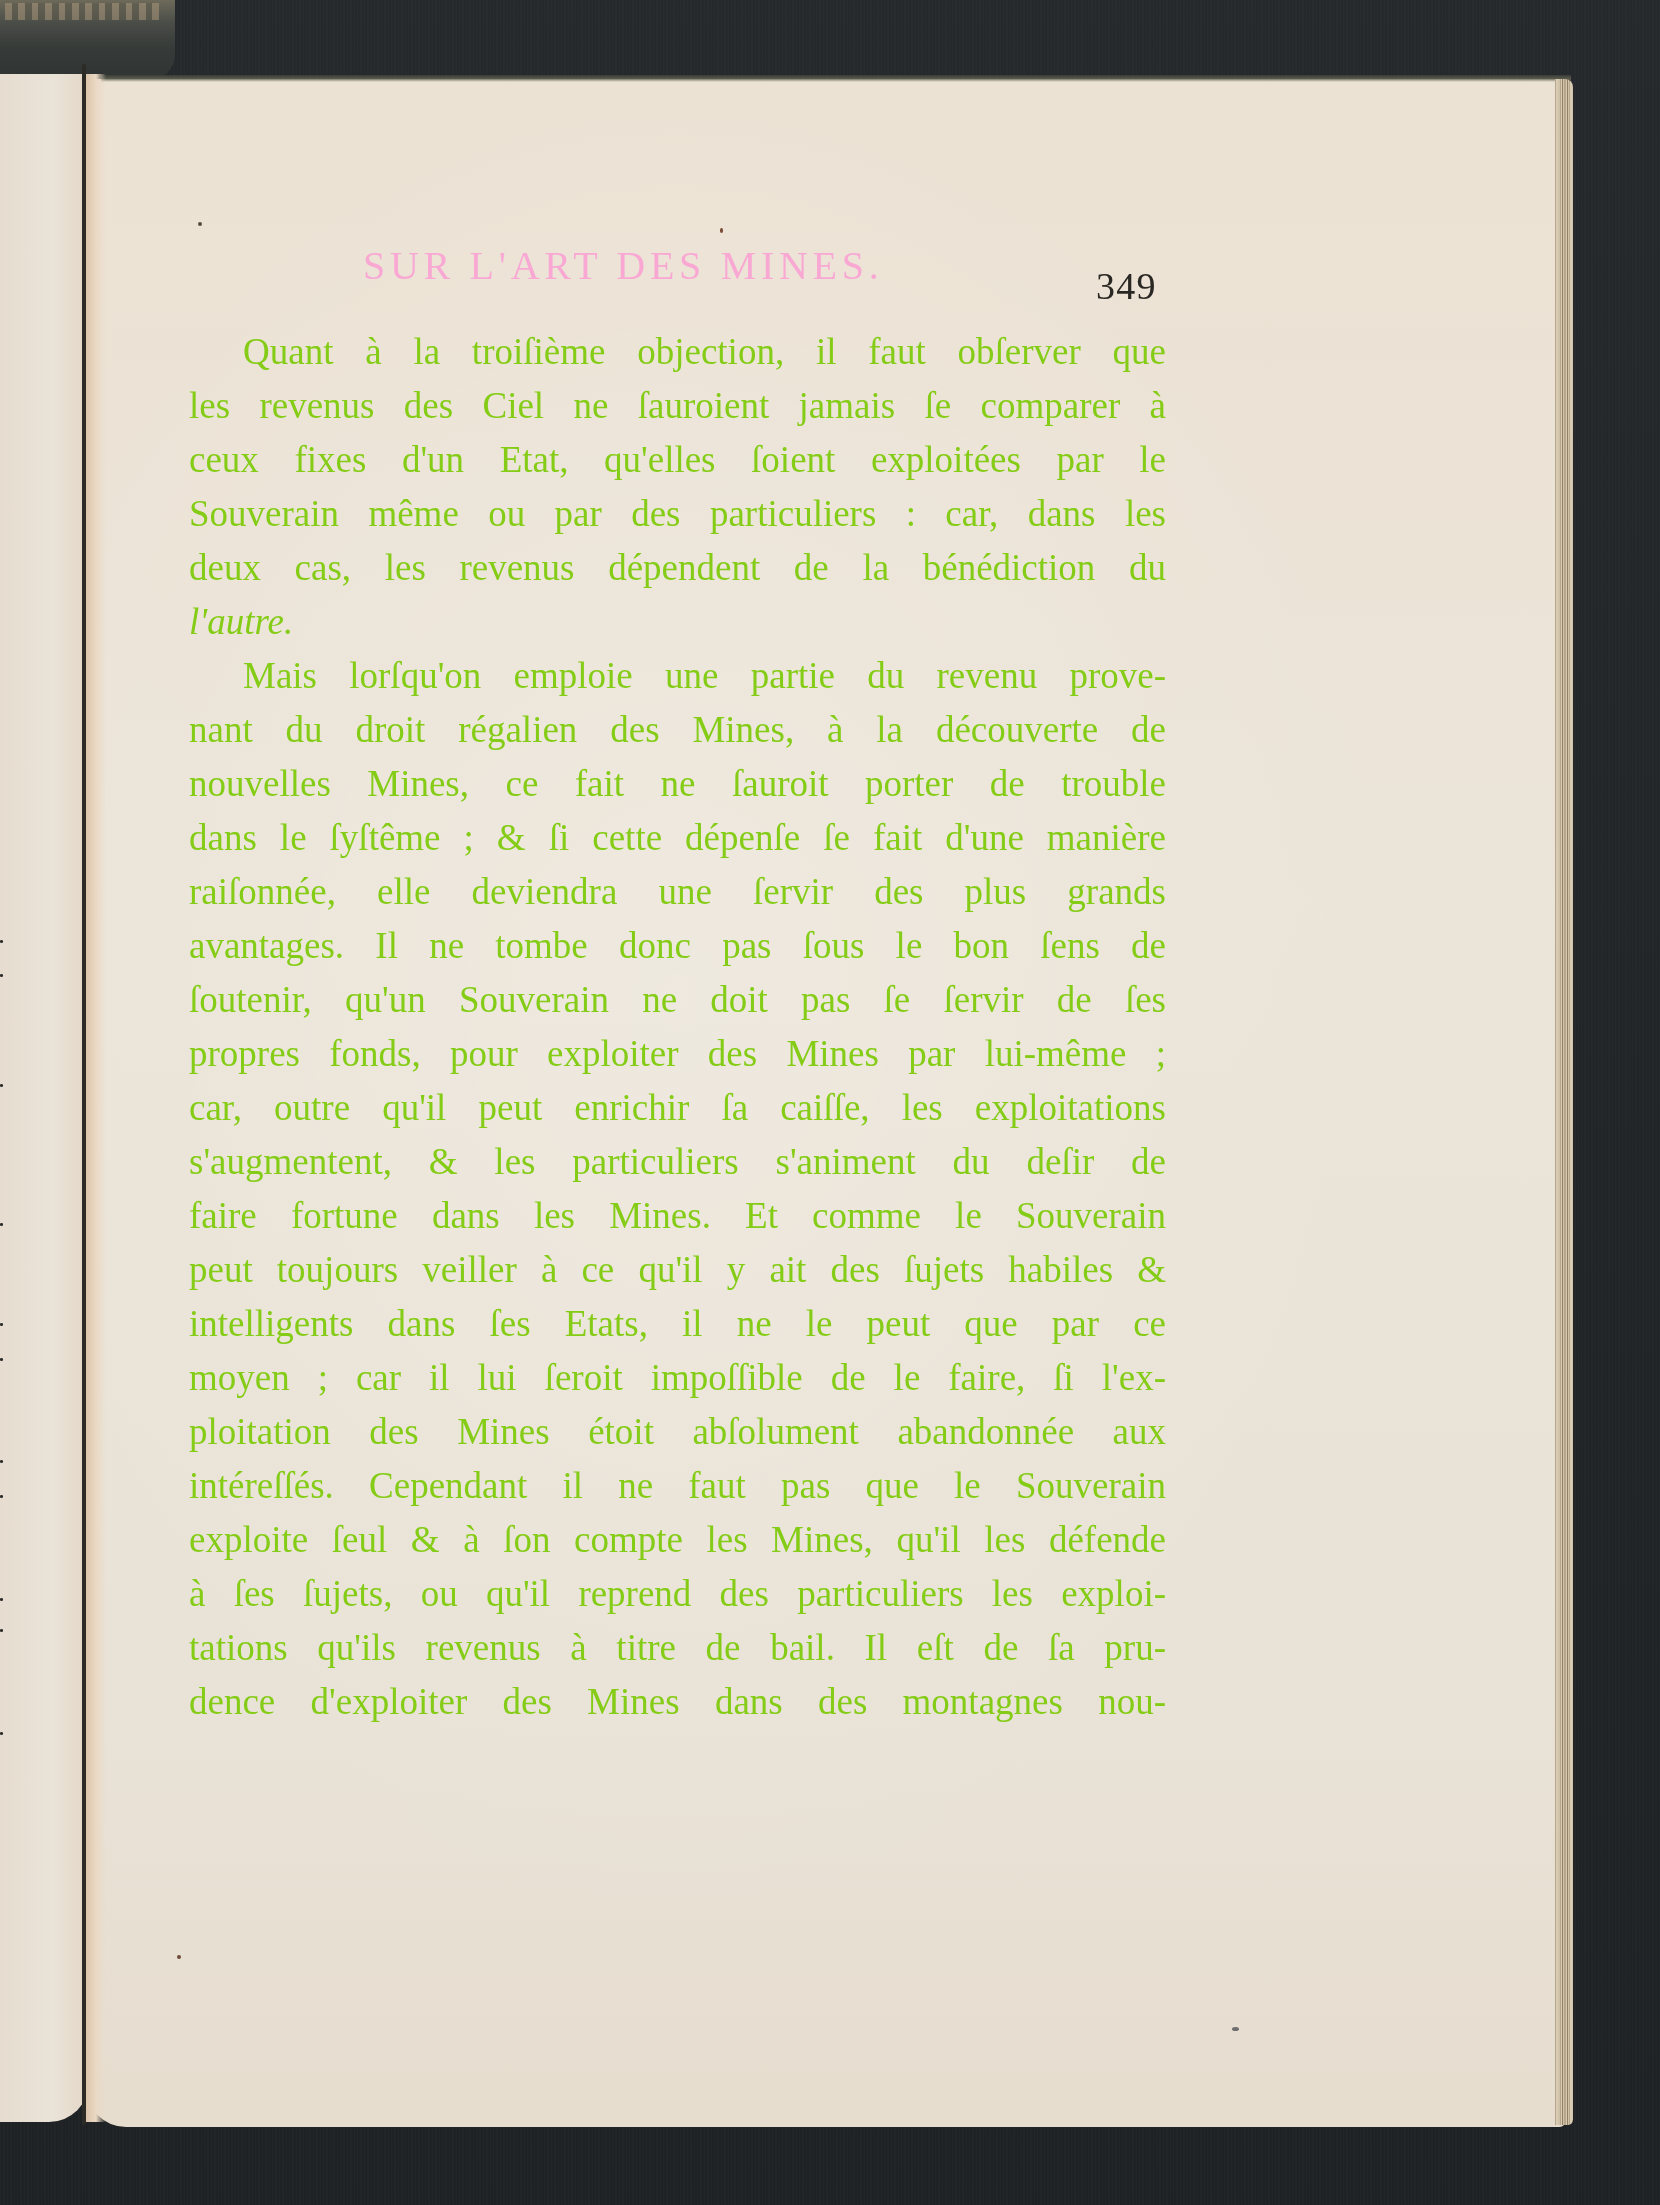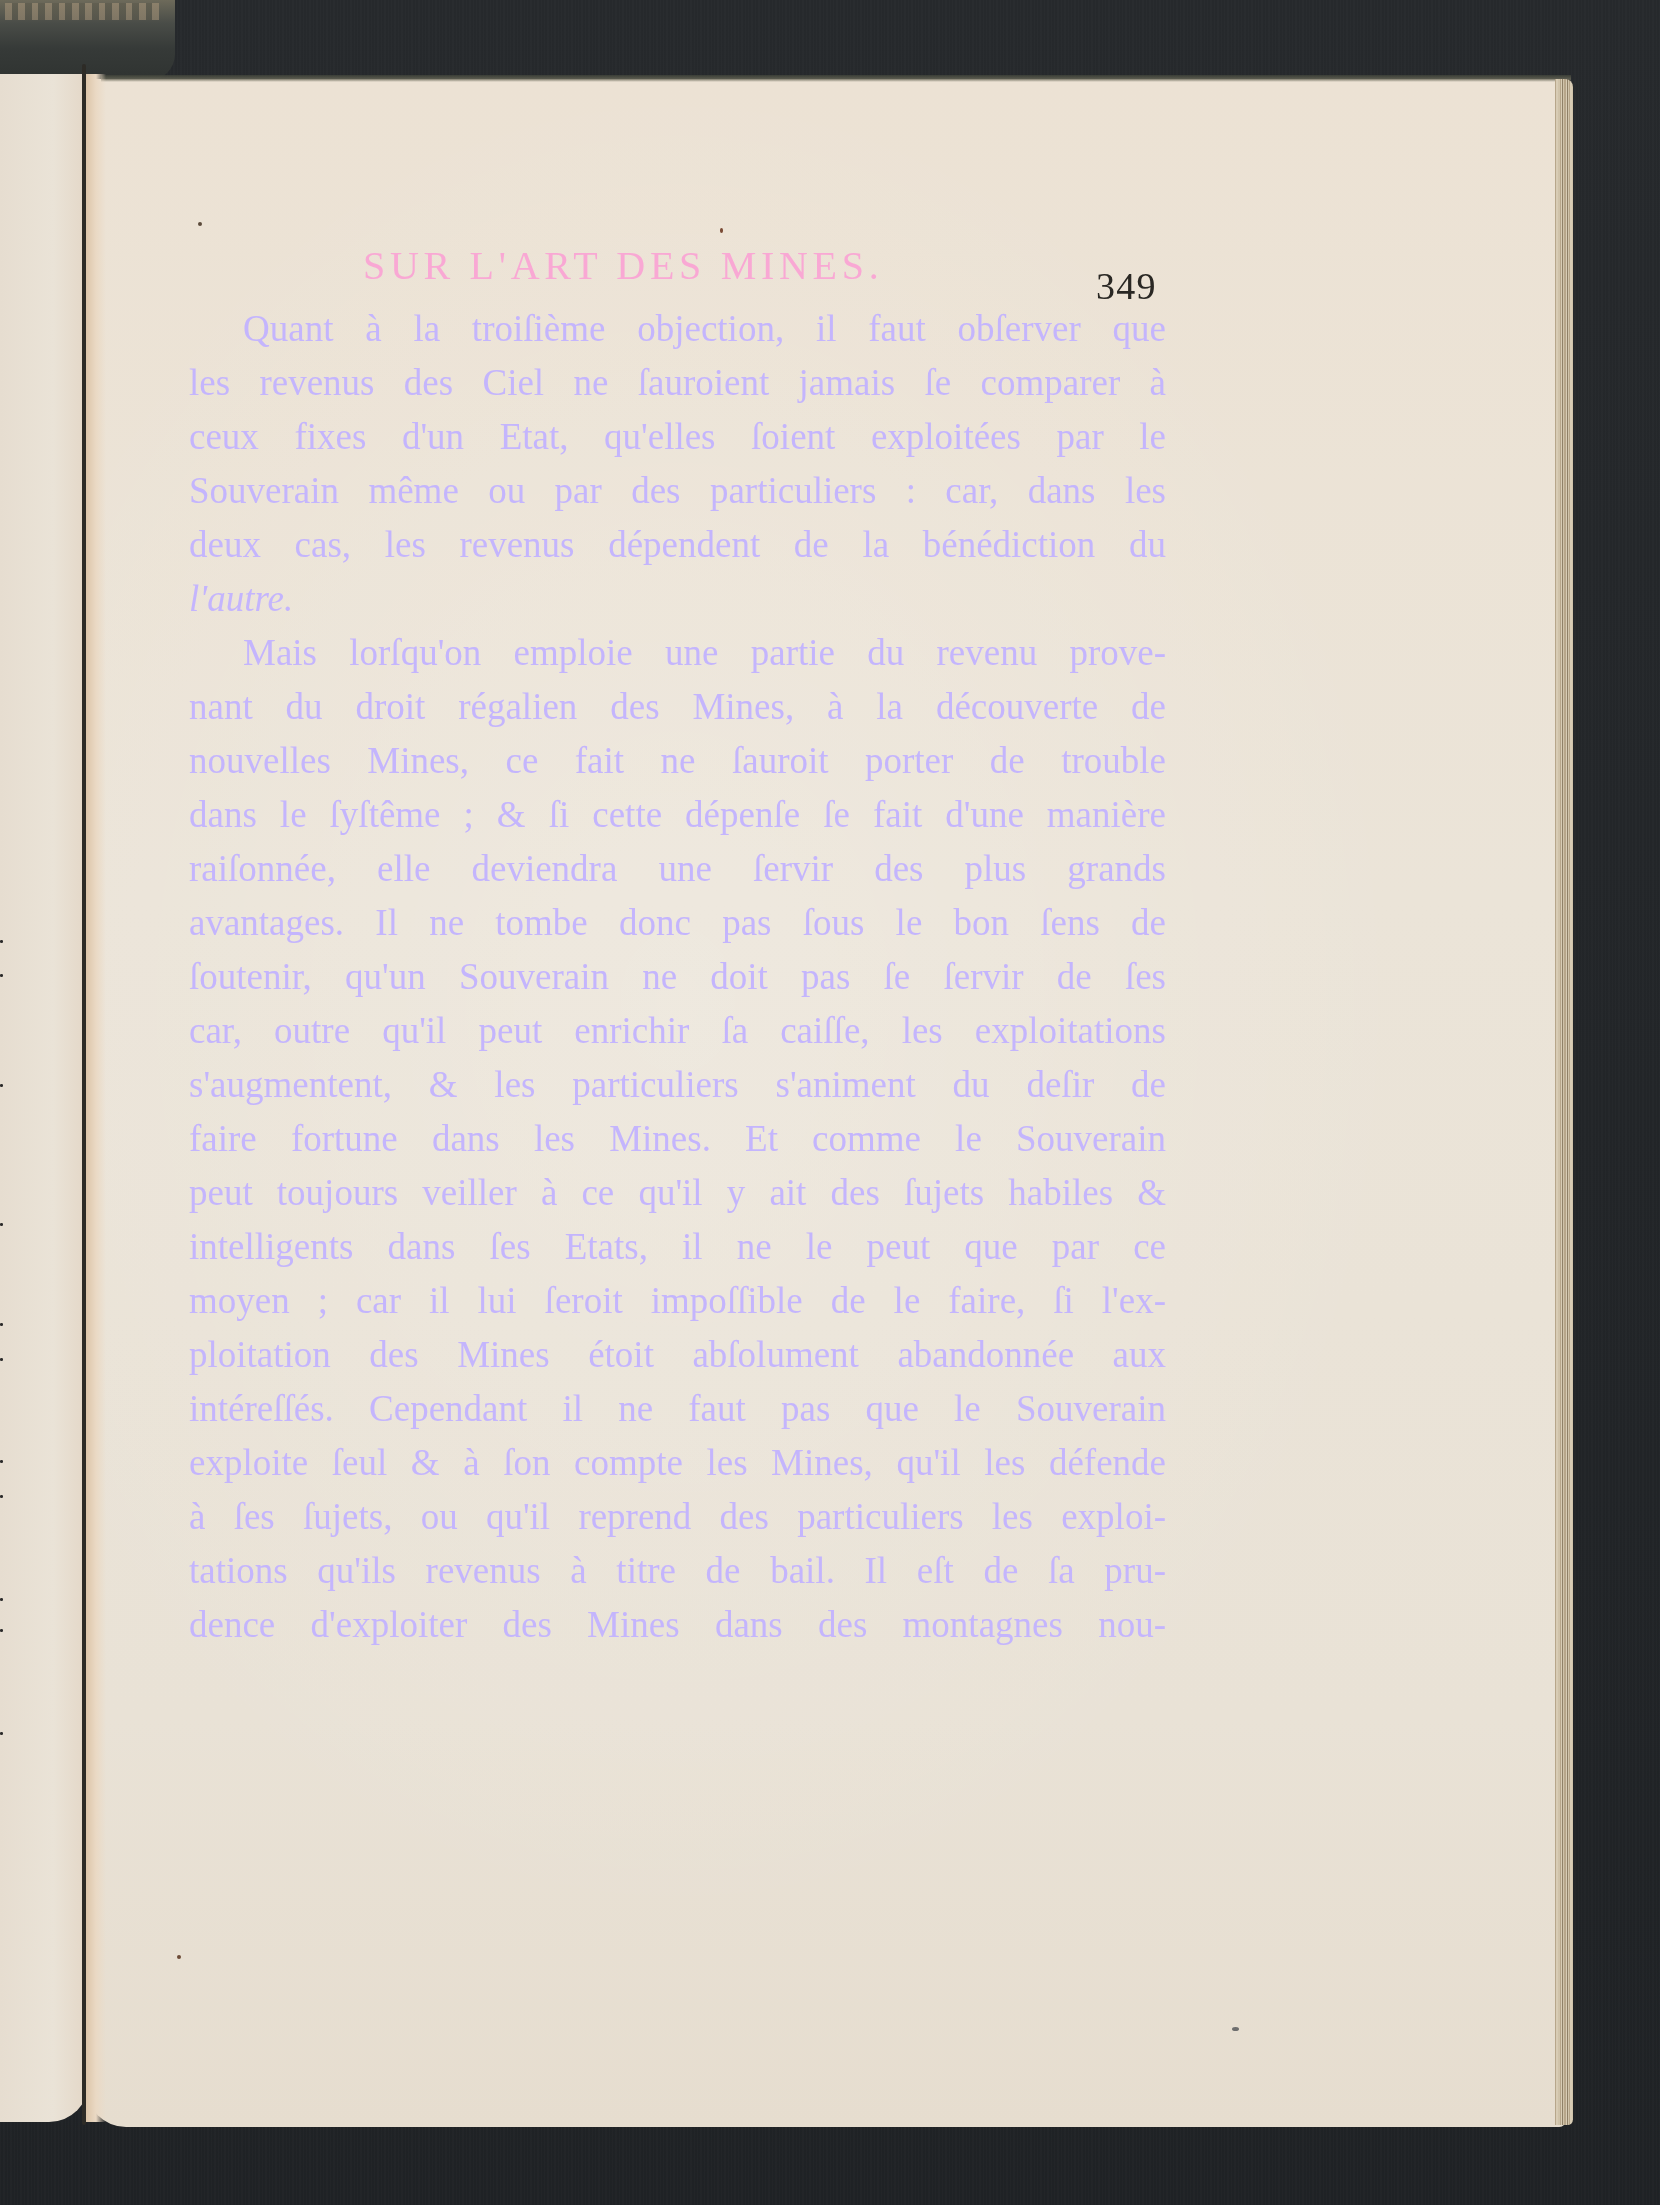--- a/index.html
+++ b/index.html
@@ -126,23 +126,23 @@
       position: absolute;
       left: 1096px;
       top: 264px;
       font-size: 38px;
       letter-spacing: 1.3px;
       color: #2a2824;
     }
     .text-block {
       position: absolute;
       left: 189px;
-      top: 302px;
+      top: 325px;
       width: 977px;
-      color: #c4b5fd;
+      color: #84cc16;
       font-size: 37px;
     }
     .line {
       display: block;
       height: 54px;
       line-height: 54px;
       white-space: nowrap;
       text-align: justify;
       text-align-last: justify;
     }
@@ -203,20 +203,21 @@
     <span class="line last">l'autre.</span>
   </div>
   <div>
     <span class="line indent">Mais lorſqu'on emploie une partie du revenu prove-</span>
     <span class="line">nant du droit régalien des Mines, à la découverte de</span>
     <span class="line">nouvelles Mines, ce fait ne ſauroit porter de trouble</span>
     <span class="line">dans le ſyſtême ; &amp; ſi cette dépenſe ſe fait d'une manière</span>
     <span class="line">raiſonnée, elle deviendra une ſervir des plus grands</span>
     <span class="line">avantages. Il ne tombe donc pas ſous le bon ſens de</span>
     <span class="line">ſoutenir, qu'un Souverain ne doit pas ſe ſervir de ſes</span>
+    <span class="line">propres fonds, pour exploiter des Mines par lui-même ;</span>
     <span class="line">car, outre qu'il peut enrichir ſa caiſſe, les exploitations</span>
     <span class="line">s'augmentent, &amp; les particuliers s'animent du deſir de</span>
     <span class="line">faire fortune dans les Mines. Et comme le Souverain</span>
     <span class="line">peut toujours veiller à ce qu'il y ait des ſujets habiles &amp;</span>
     <span class="line">intelligents dans ſes Etats, il ne le peut que par ce</span>
     <span class="line">moyen ; car il lui ſeroit impoſſible de le faire, ſi l'ex-</span>
     <span class="line">ploitation des Mines étoit abſolument abandonnée aux</span>
     <span class="line">intéreſſés. Cependant il ne faut pas que le Souverain</span>
     <span class="line">exploite ſeul &amp; à ſon compte les Mines, qu'il les défende</span>
     <span class="line">à ſes ſujets, ou qu'il reprend des particuliers les exploi-</span>

